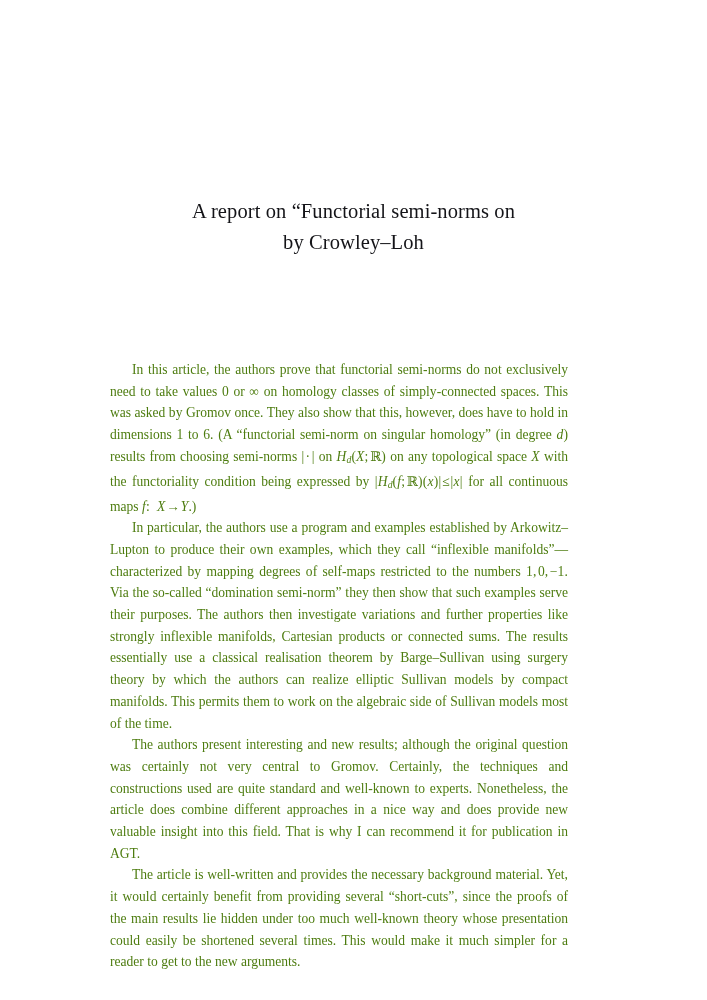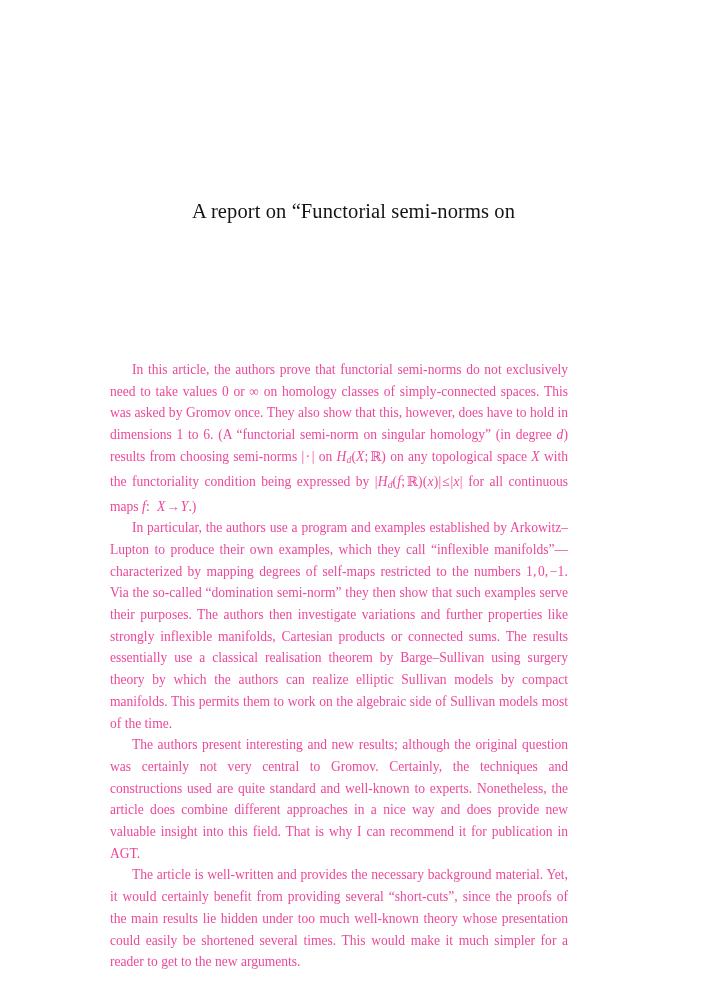--- a/index.html
+++ b/index.html
@@ -33,21 +33,21 @@
   }
   .body-block {
     position: absolute;
     left: 110px;
     top: 359px;
     width: 458px;
     font-size: 13.55px;
     line-height: 21.7px;
     text-align: justify;
     text-justify: inter-word;
-    color: #ec4899;
+    color: #4d7c0f;
   }
   .para {
     margin: 0;
     text-indent: 22px;
     text-align: justify;
     hyphens: manual;
   }
   
   .mv {
     font-family: "Liberation Serif", "DejaVu Serif", serif;
@@ -72,20 +72,21 @@
     padding: 0 0.06em;
   }
 </style>
 </head>
 <body>
 
 <div class="page">
 
   <div class="title-block">
     <span class="title-line">A report on “Functorial semi-norms on</span>
+    <span class="title-line">by Crowley–Loh</span>
   </div>
 
   <div class="body-block">
 
     <p class="para">
       <span>In this article, the authors prove that functorial semi-norms do not exclu­sively need to take values 0 or ∞ on homology classes of simply-connected spaces. This was asked by Gromov once. They also show that this, however, does have to hold in dimensions 1 to 6. (A “functorial semi-norm on singular homology” (in degree </span><span class="mv">d</span><span>) results from choosing semi-norms </span><span class="mv mr">| · |</span><span> on </span><span class="mv">H<sub>d</sub><span class="mr">(</span>X<span class="mr">; </span><span class="bb">ℝ</span><span class="mr">)</span></span><span> on any topological space </span><span class="mv">X</span><span> with the functoriality condition being expressed by </span><span class="mv"><span class="mr">|</span>H<sub>d</sub><span class="mr">(</span>f<span class="mr">; </span><span class="bb">ℝ</span><span class="mr">)(</span>x<span class="mr">)|</span><span class="mop">≤</span><span class="mr">|</span>x<span class="mr">|</span></span><span> for all continuous maps </span><span class="mv">f<span class="mr">: </span>X<span class="mop">→</span>Y</span><span>.)</span>
     </p>
 
     <p class="para">
       <span>In particular, the authors use a program and examples established by Arkowitz–Lupton to produce their own examples, which they call “inflexi­ble manifolds”—characterized by mapping degrees of self-maps restricted to the numbers </span><span class="mv mr">1, 0, −1</span><span>. Via the so-called “domination semi-norm” they then show that such examples serve their purposes. The authors then investigate variations and further properties like strongly inflexible manifolds, Cartesian products or connected sums. The results essentially use a classical realisation theorem by Barge–Sullivan using surgery theory by which the authors can realize elliptic Sullivan models by compact manifolds. This permits them to work on the algebraic side of Sullivan models most of the time.</span>

